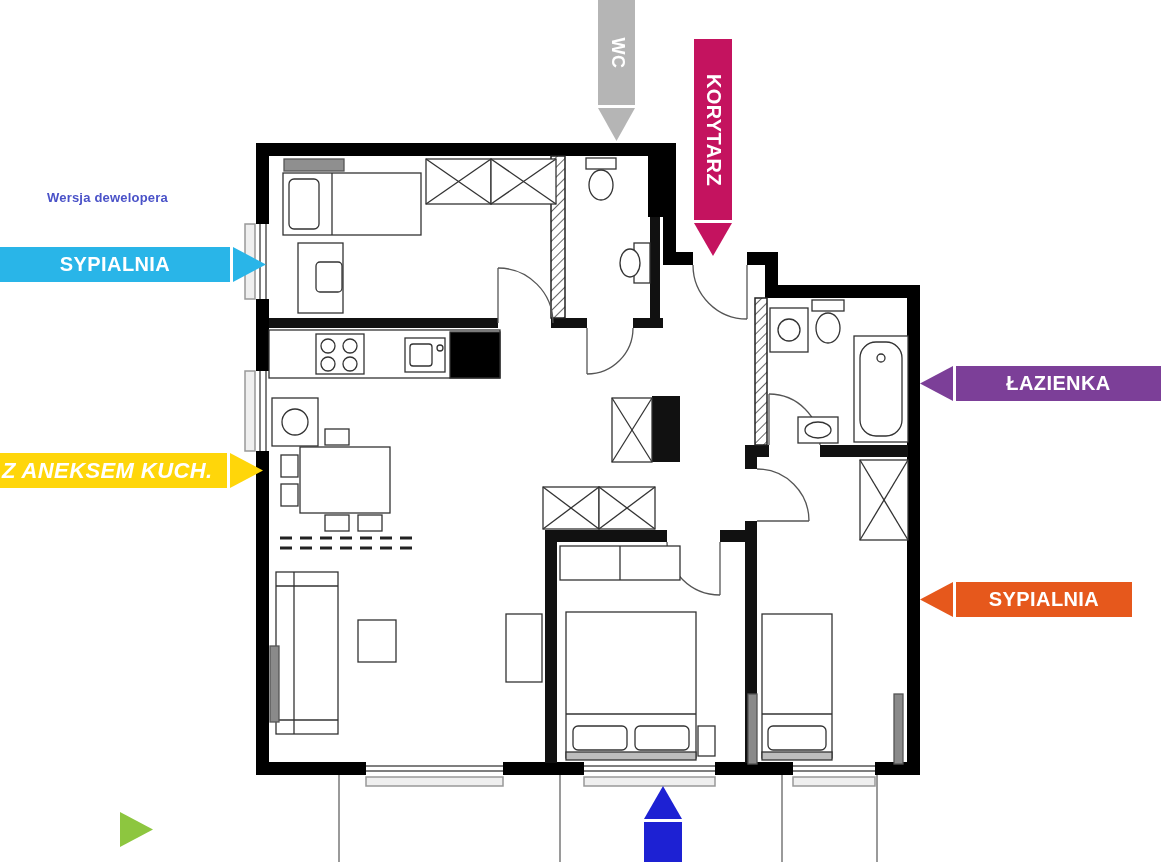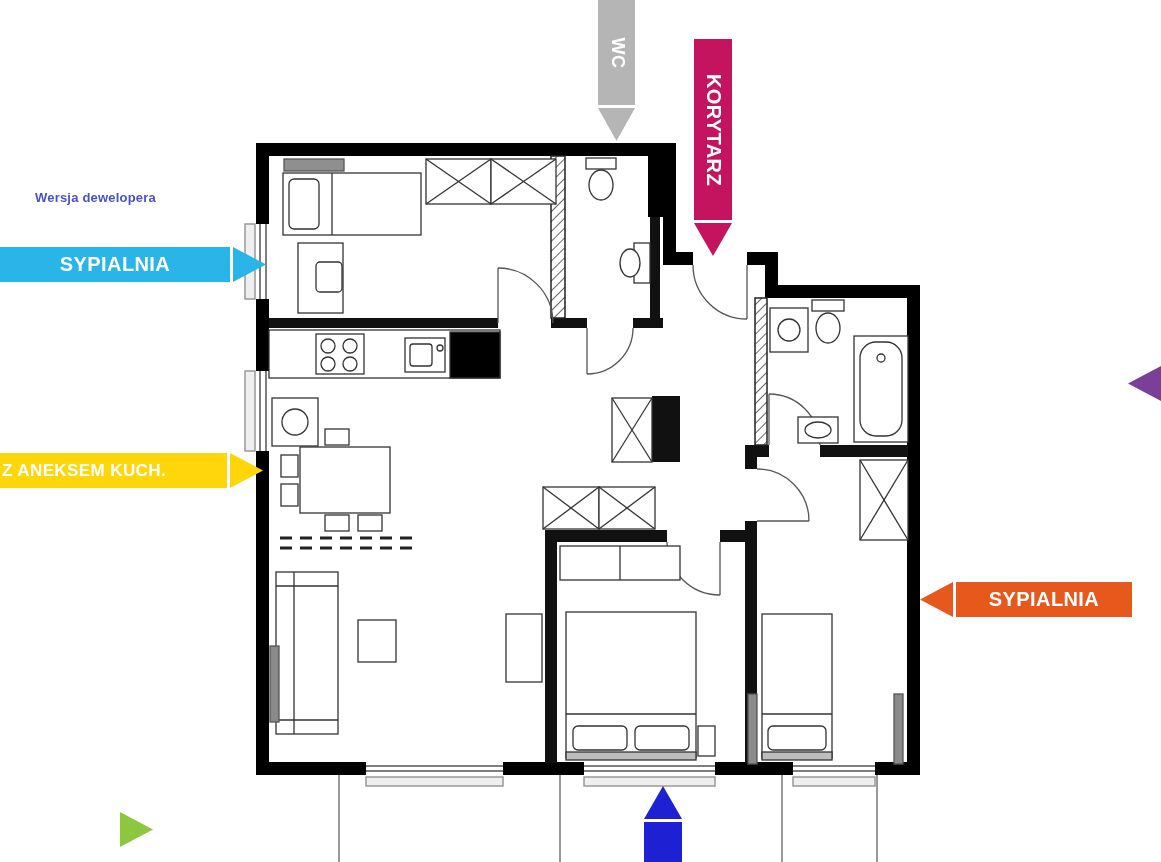--- a/index.html
+++ b/index.html
@@ -19,21 +19,21 @@
   .arrow-left { flex-direction:row-reverse; gap:3px; }
   .arrow-left .h { width:33px; clip-path:polygon(100% 0, 0 50%, 100% 100%); }
   .arrow-down { flex-direction:column; gap:3px; }
   .arrow-down .h { height:33px; clip-path:polygon(0 0, 100% 0, 50% 100%); }
   .arrow-up { flex-direction:column-reverse; gap:3px; }
   .arrow-up .h { height:33px; clip-path:polygon(50% 0, 100% 100%, 0 100%); }
 
   .vtext .body span { position:absolute; top:50%; left:50%; transform:translate(-50%,-50%) rotate(90deg); }
   .align-left .body { justify-content:flex-start; padding-left:2px; }
   .fs18 .body span { font-size:18px; }
-  .fs19 .body span { font-size:17px; }
+  .fs19 .body span { font-size:22px;font-style:italic; }
 </style>
 </head>
 <body>
 
 <div class="canvas">
 
   <svg class="plan-svg" width="1161" height="862" viewBox="0 0 1161 862">
     <defs>
       <pattern id="hatch" width="7" height="7" patternUnits="userSpaceOnUse" patternTransform="rotate(45)">
         <rect width="7" height="7" fill="#ffffff"></rect>
@@ -248,21 +248,21 @@
         <rect x="894" y="694" width="9" height="70"></rect>
       </g>
 
       <g stroke="#222" stroke-width="3" stroke-dasharray="12 8" fill="none">
         <line x1="280" y1="538" x2="412" y2="538"></line>
         <line x1="280" y1="548" x2="412" y2="548"></line>
       </g>
     </g>
   </svg>
 
-  <div class="watermark" style="color: rgb(74, 82, 200);">Wersja dewelopera</div>
+  <div class="watermark" style="color: rgb(74, 82, 200); margin-left: 12px;">Wersja dewelopera</div>
 
   <div class="label arrow-down vtext fs18" style="left:598px; top:0; width:37px; height:141px;">
     <div class="body" style="background-color: rgb(181, 181, 181);">
         <span>WC</span>
       </div>
     <div class="h" style="background-color: rgb(181, 181, 181);"></div>
   </div>
 
   <div class="label arrow-down vtext" style="left:694px; top:39px; width:38px; height:217px;">
     <div class="body" style="background-color: rgb(196, 19, 95);">
@@ -272,20 +272,23 @@
   </div>
 
   <div class="label arrow-right" style="left:0; top:247px; width:266px; height:35px;">
     <div class="body" style="background-color: rgb(41, 181, 232);">
         <span>SYPIALNIA</span>
       </div>
     <div class="h" style="background-color: rgb(41, 181, 232);"></div>
   </div>
 
   <div class="label arrow-left" style="left:920px; top:366px; width:241px; height:35px;">
+    <div class="body" style="background-color: rgb(124, 63, 152);">
+        <span>ŁAZIENKA</span>
+      </div>
     <div class="h" style="background-color: rgb(124, 63, 152);"></div>
   </div>
 
   <div class="label arrow-right align-left fs19" style="left:0; top:453px; width:263px; height:35px;">
     <div class="body" style="background-color: rgb(255, 214, 10);">
         <span>Z ANEKSEM KUCH.</span>
       </div>
     <div class="h" style="background-color: rgb(255, 214, 10);"></div>
   </div>
 

